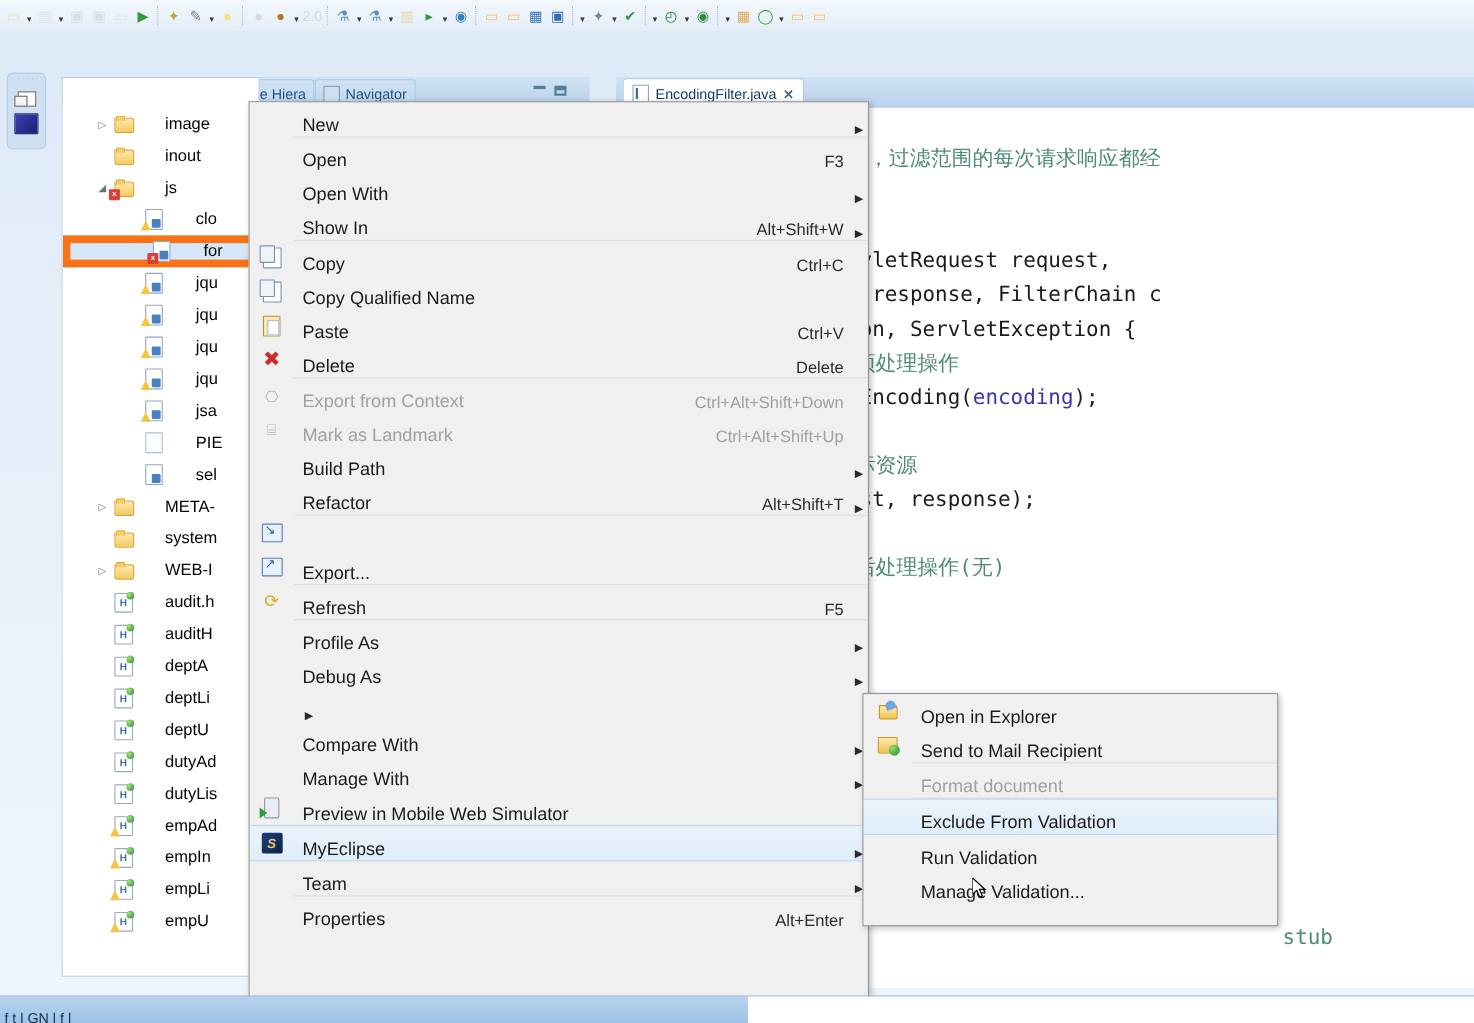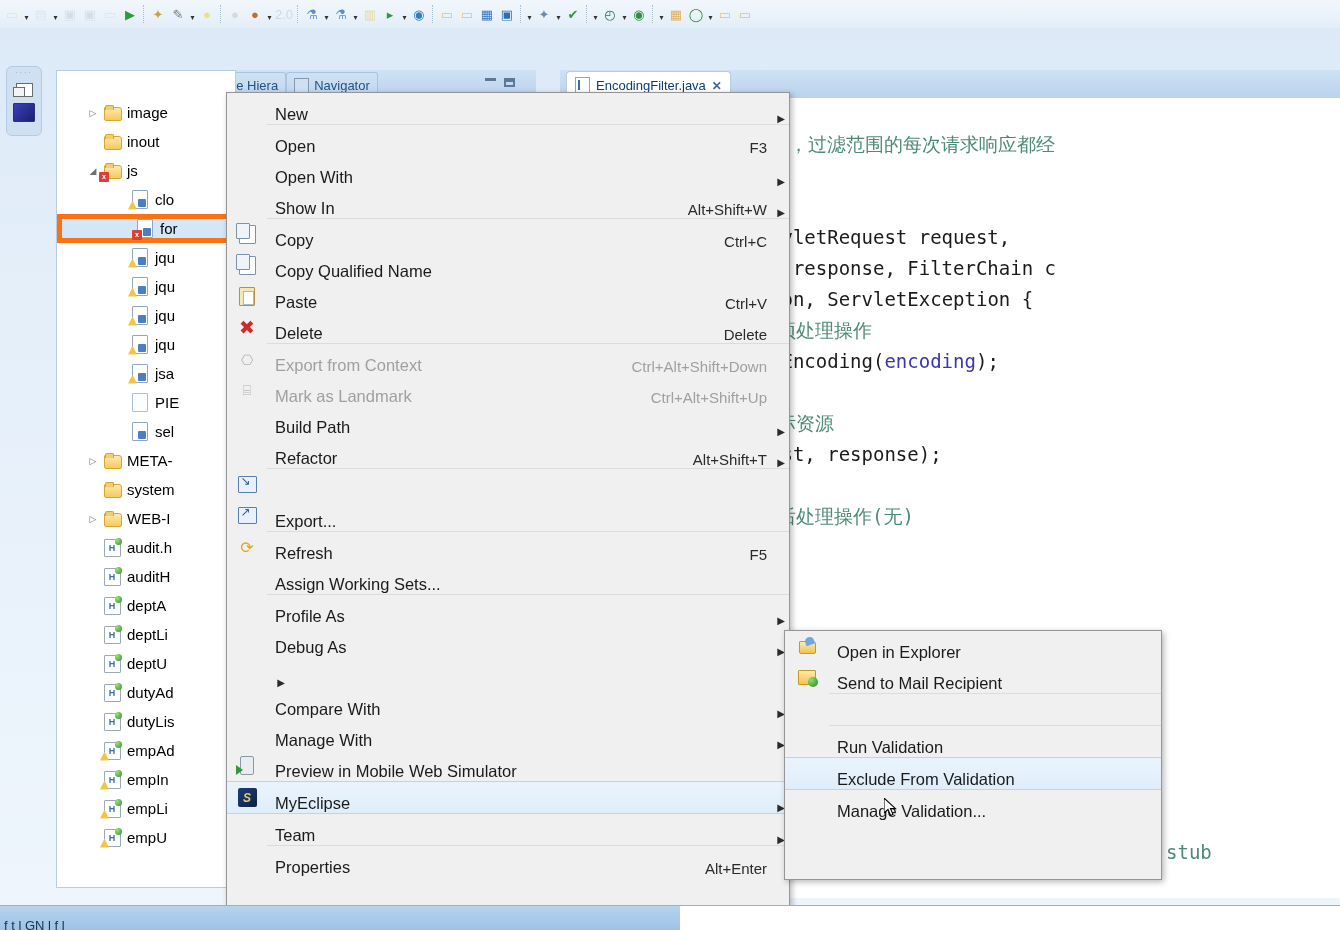--- a/index.html
+++ b/index.html
@@ -103,25 +103,25 @@
     overflow: hidden;
     background: #fff;
   }
   .tr {
     display: flex; align-items: center;
     height: 29px;
     font-size: 15px; color: #000;
     white-space: nowrap;
     padding-left: 4px;
   }
-  .tr.sel { background: #d4e6f8; border: 5px solid #f97316; box-sizing:border-box; }
+  .tr.sel { background: #d4e6f8; border: 7px solid #f97316; box-sizing:border-box; }
   .arrow-col { width: 16px; display:flex; align-items:center; justify-content:center; color:#707070; font-size: 9px;}
   .ind { display:inline-block; }
   .node-ic { width: 22px; height:20px; display:inline-flex; align-items:center; justify-content:center; position:relative; }
-  .node-lbl { padding-left: 4px; }
+  .node-lbl { padding-left: 4px; margin-left: 23px; }
 
   .folder {
     width:17px; height:13px; position:relative; display:block;
   }
   .folder::before{
     content:''; position:absolute; left:0; top:1px; width:16px; height:12px;
     background: linear-gradient(180deg,#fde9b0,#f6c95f);
     border:1px solid #d9a62c; border-radius: 1px 3px 2px 2px;
   }
   .folder::after{
@@ -241,21 +241,21 @@
     background: linear-gradient(180deg,#eaf3fc,#dfeefb);
     border-top:1px solid #b8d6f0; border-bottom:1px solid #b8d6f0;
   }
   .cm-sep{
     height:1px; background:#dcdcdc; margin-left:40px;
   }
 
   
   .submenu{
     position:absolute; left:784px; top:630px;
-    width:378px; height:250px;
+    width:378px; height:212px;
     background:#f0f0f0;
     border:1px solid #959595;
     box-shadow: 2px 2px 6px rgba(0,0,0,0.28);
     box-sizing:border-box;
     overflow:hidden;
   }
   .submenu .mi{ height:31px; font-size:16.5px;}
   .submenu .mi .mi-ic{ width:44px; flex:0 0 44px;}
   .sm-sep{ height:1px; background:#dcdcdc; margin-left:44px;}
 
@@ -740,26 +740,20 @@
         </div>
         <div class="cm-sep"></div>
         <div class="mi">
           <span class="mi-ic">
             <span class="ic-refresh">⟳</span>
           </span>
           <span class="mi-label">Refresh</span>
           <span class="mi-accel">F5</span>
           <span class="mi-sub"></span>
         </div>
-        <div class="mi">
-          <span class="mi-ic"></span>
-          <span class="mi-label">Assign Working Sets...</span>
-          <span class="mi-accel"></span>
-          <span class="mi-sub"></span>
-        </div>
         <div class="cm-sep"></div>
         <div class="mi">
           <span class="mi-ic"></span>
           <span class="mi-label">Profile As</span>
           <span class="mi-accel"></span>
           <span class="mi-sub">▶</span>
         </div>
         <div class="mi">
           <span class="mi-ic"></span>
           <span class="mi-label">Debug As</span>
@@ -825,29 +819,30 @@
         </div>
         <div class="mi">
           <span class="mi-ic">
             <span class="ic-mail"></span>
           </span>
           <span class="mi-label">Send to Mail Recipient</span>
         </div>
         <div class="sm-sep"></div>
         <div class="mi disabled">
           <span class="mi-ic"></span>
+          <span class="mi-label">Format document</span>
         </div>
         <div class="sm-sep"></div>
+        <div class="mi hl">
+          <span class="mi-ic"></span>
+          <span class="mi-label">Exclude From Validation</span>
+        </div>
         <div class="mi">
           <span class="mi-ic"></span>
           <span class="mi-label">Run Validation</span>
-        </div>
-        <div class="mi hl">
-          <span class="mi-ic"></span>
-          <span class="mi-label">Exclude From Validation</span>
         </div>
         <div class="mi">
           <span class="mi-ic"></span>
           <span class="mi-label">Manage Validation...</span>
         </div>
         <div class="mi">
           <span class="mi-ic"></span>
         </div>
       </div>
   </div>

